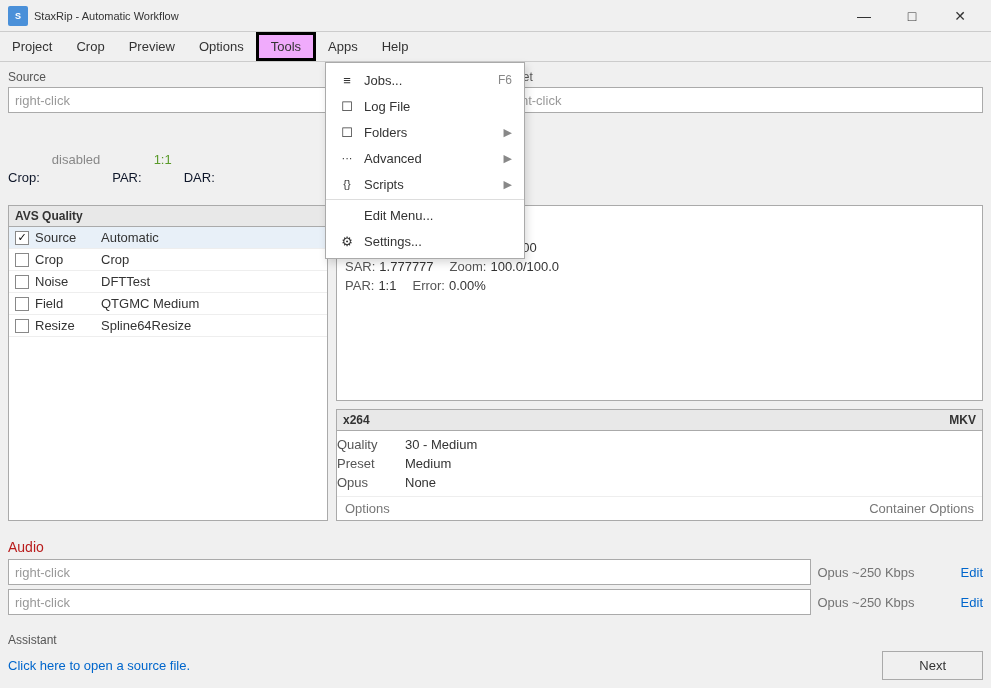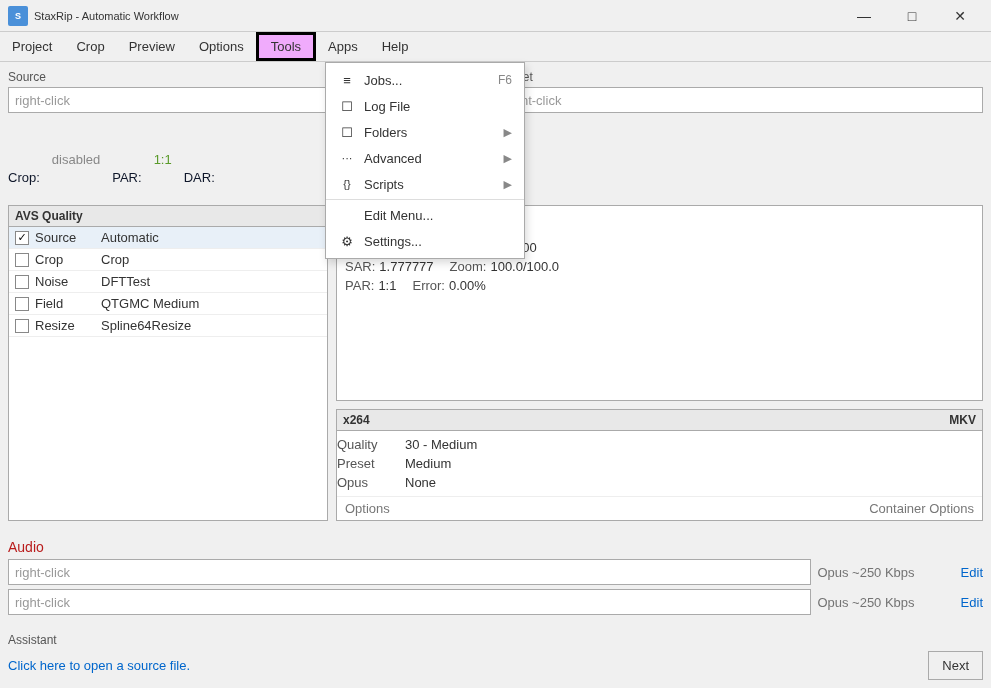--- a/index.html
+++ b/index.html
@@ -320,21 +320,21 @@
     }
     #assistant-link {
       color: #0066cc;
       font-size: 13px;
       cursor: pointer;
       text-decoration: none;
     }
     #next-btn {
       background: #f0f0f0;
       border: 1px solid #aaa;
-      padding: 6px 13px;
+      padding: 6px 36px;
       cursor: pointer;
       font-size: 13px;
       color: #333;
     }
     #tools-menu {
       position: absolute;
       top: 62px;
       left: 325px;
       background: white;
       border: 1px solid #aaa;

